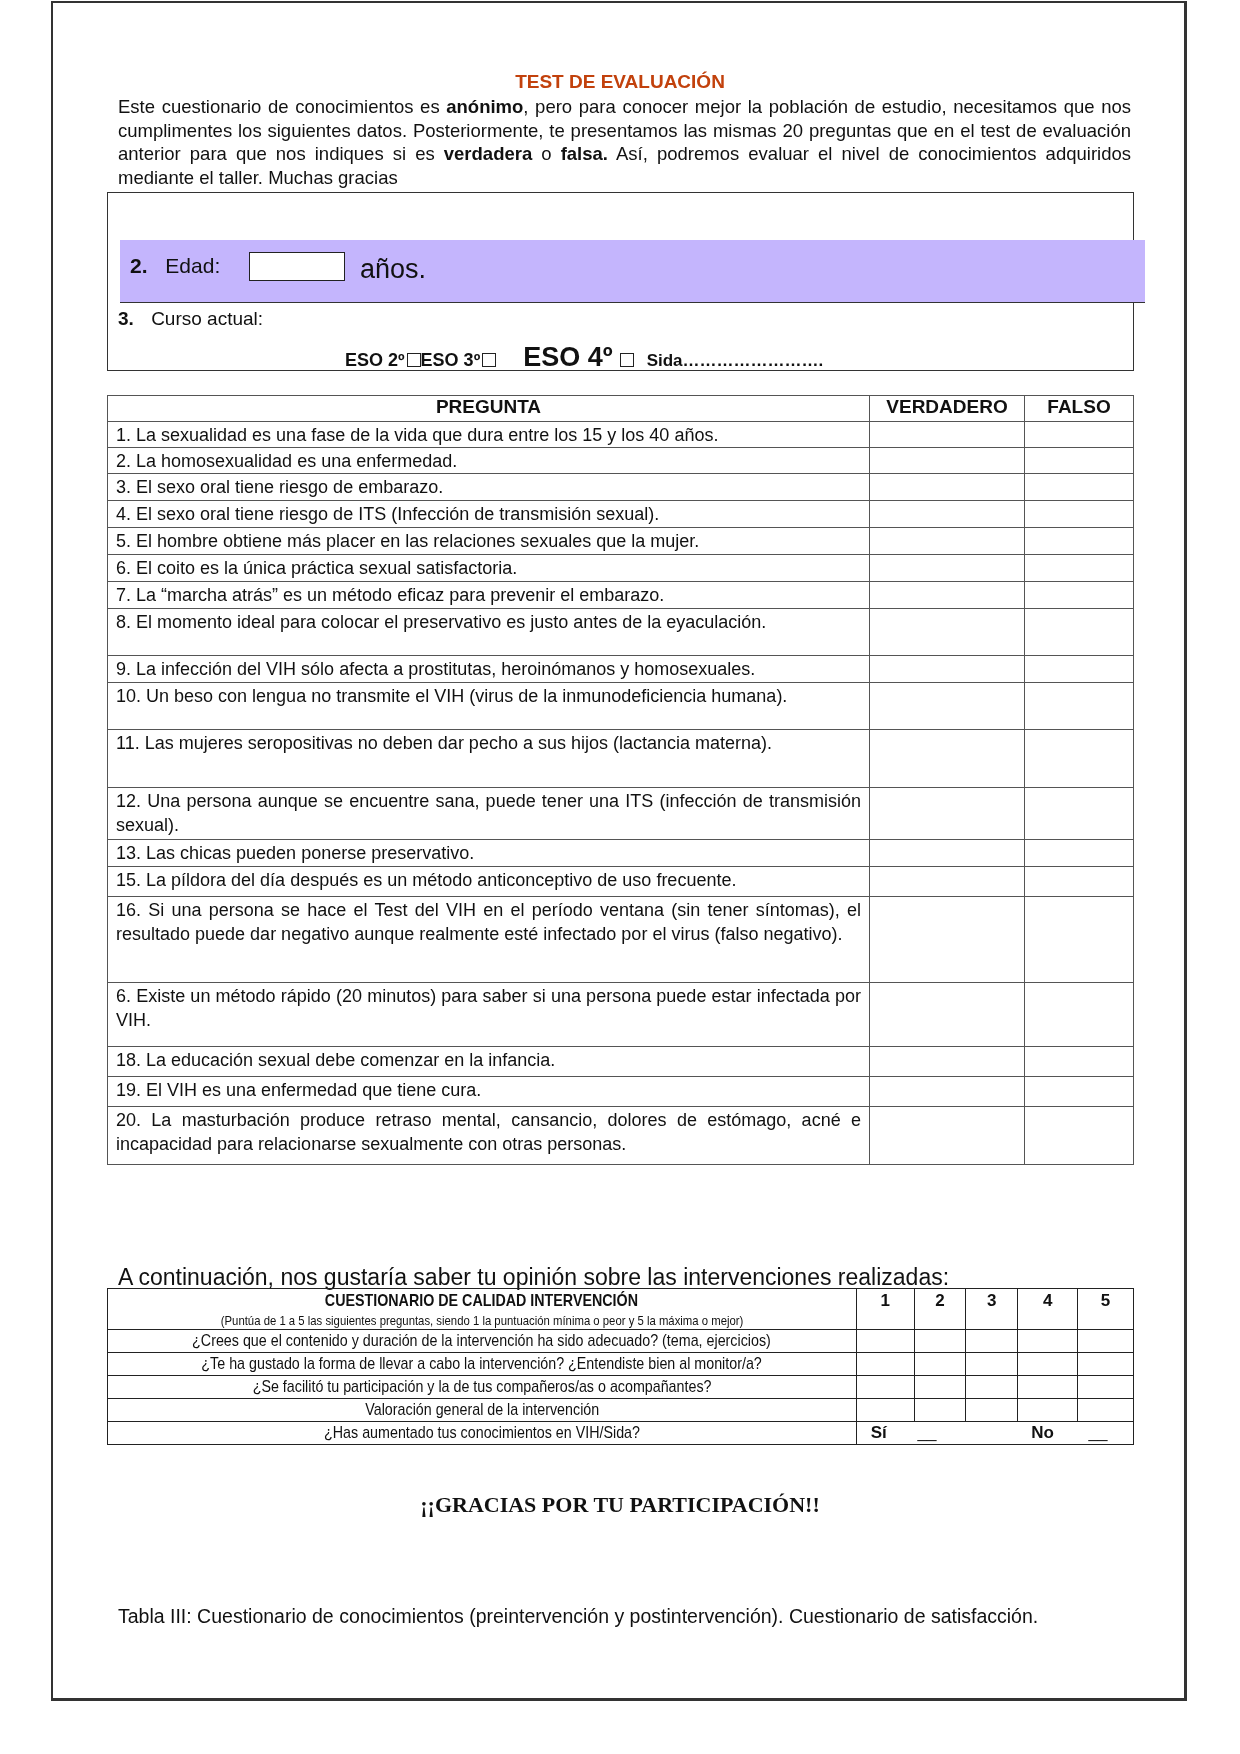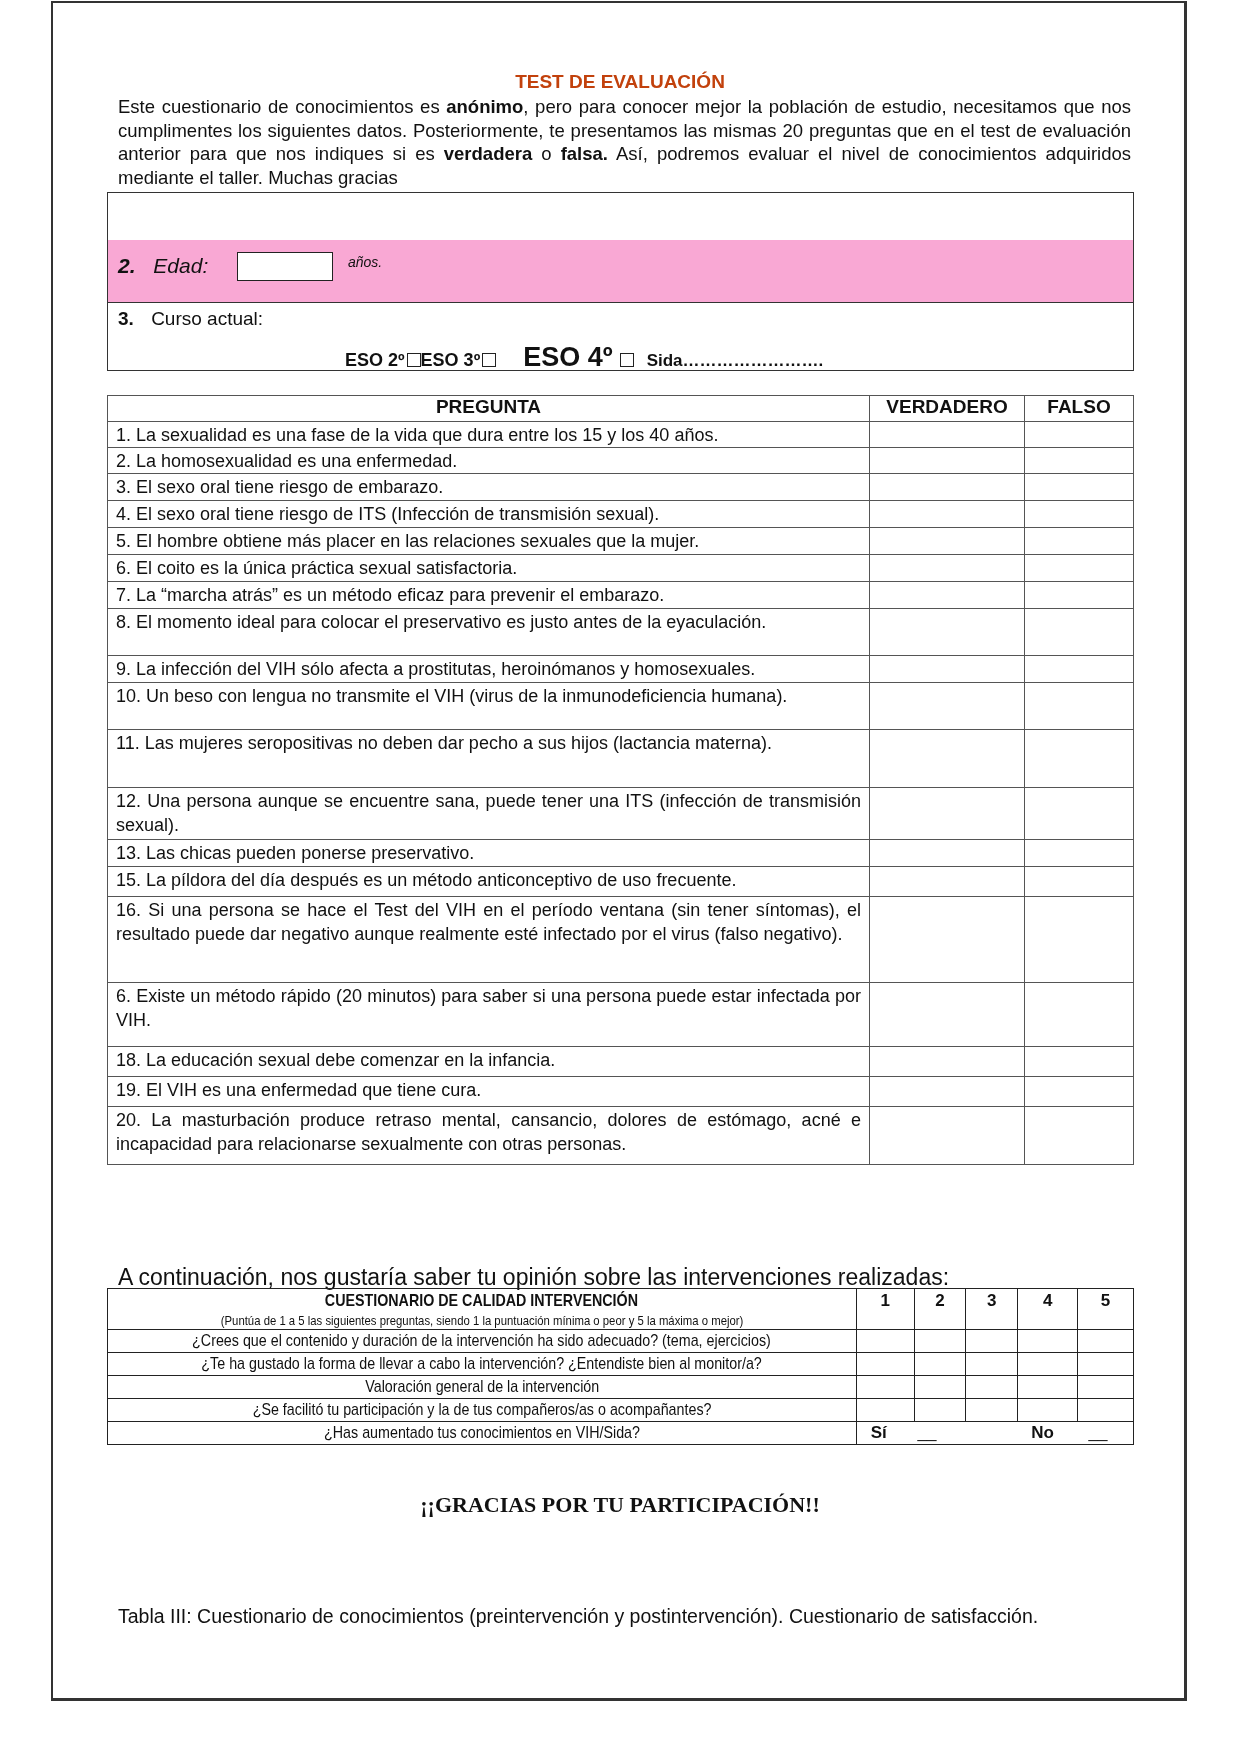--- a/index.html
+++ b/index.html
@@ -8,21 +8,21 @@
     .page-border { position: absolute; left: 51px; top: 1px; width: 1136px; height: 1700px;
                    border: 2px solid #333; border-right-width: 3px; border-bottom-width: 3px; box-sizing: border-box; }
     .abs { position: absolute; }
     .title { left: 0; width: 1240px; top: 71px; text-align: center; color: #c2410c; font-weight: bold; font-size: 19px; }
     .intro { left: 118px; width: 1013px; top: 95px; font-size: 18.5px; line-height: 23.5px; text-align: justify; }
     .intro b { font-weight: bold; }
 
     
     .demo { left: 107px; top: 192px; width: 1027px; height: 179px; border: 1px solid #333; box-sizing: border-box; }
     .demo-row1 { position: absolute; left: 0; top: 0; width: 100%; height: 47px; border-bottom: 1.5px solid #333; }
-    .demo-row2 { position: absolute; left: 0; top: 47px; width: 100%; height: 62px; background: #f9a8d4; border-bottom: 1.5px solid #333; font-style: italic; }
+    .demo-row2 { position: absolute; left: 12px; top: 47px; width: 100%; height: 62px; background: #c4b5fd; border-bottom: 1.5px solid #333; }
     .demo-row3 { position: absolute; left: 0; top: 109px; width: 100%; height: 70px; }
     .num { font-weight: bold; }
     .cb { display: inline-block; width: 14px; height: 14px; border: 1.3px solid #222; vertical-align: -1px; margin-left: 2px; box-sizing: border-box; background: #fff; }
     .age-box { position: absolute; left: 129px; top: 12px; width: 96px; height: 29px; border: 1.5px solid #222; background: #fff; box-sizing: border-box; }
 
     
     table { border-collapse: collapse; position: absolute; }
     .qt { left: 107px; top: 395px; width: 1027px; font-size: 18px; }
     .qt td, .qt th { border: 1.5px solid #555; padding: 0 8px; vertical-align: top; }
     .qt th { font-weight: bold; font-size: 19px; text-align: center; height: 25px; }
@@ -49,21 +49,21 @@
 
 <div class="abs intro"><span>Este cuestionario de conocimientos es </span><b>anónimo</b><span>, pero para conocer mejor la población de estudio, necesitamos que nos cumplimentes los siguientes datos. Posteriormente, te presentamos  las mismas 20 preguntas que en el test de evaluación anterior para que nos indiques si es </span><b>verdadera</b><span> o </span><b>falsa.</b><span> Así, podremos evaluar el nivel de conocimientos adquiridos mediante el taller. Muchas gracias</span></div>
 
 <div class="abs demo">
   <div class="demo-row2">
     <div class="abs" style="left:10px; top:14px; font-size:21px;">
       <span class="num">2.</span>
       <span style="margin-left:12px;">Edad:</span>
     </div>
     <div class="age-box"></div>
-    <div class="abs" style="left:240px; top:14px; font-size:14px;">años.</div>
+    <div class="abs" style="left:240px; top:14px; font-size:27px;">años.</div>
   </div>
   <div class="demo-row3">
     <div class="abs" style="left:10px; top:6px; font-size:19px;">
       <span class="num">3.</span>
       <span style="margin-left:12px;">Curso actual:</span>
     </div>
     <div class="abs" style="left:237px; top:40px; font-size:18px; font-weight:bold; white-space:nowrap;">
       <span>ESO 2º</span><span class="cb"></span><span>ESO 3º</span><span class="cb"></span>
       <span style="margin-left:22px; font-size:27px;">ESO 4º</span> <span class="cb"></span>
       <span style="margin-left:8px; font-size:17px;">Sida…………………….</span>
@@ -213,29 +213,29 @@
       </tr>
       <tr>
         <td><span class="condensed" style="font-size: 17px;">¿Te ha gustado la forma de llevar a cabo la intervención? ¿Entendiste bien al monitor/a?</span></td>
         <td></td>
         <td></td>
         <td></td>
         <td></td>
         <td></td>
       </tr>
       <tr>
+        <td><span class="condensed" style="font-size: 17px;">¿Se facilitó tu participación y la de tus compañeros/as o acompañantes?</span></td>
+        <td></td>
+        <td></td>
+        <td></td>
+        <td></td>
+        <td></td>
+      </tr>
+      <tr>
         <td><span class="condensed" style="font-size: 17px;">Valoración general de la intervención</span></td>
-        <td></td>
-        <td></td>
-        <td></td>
-        <td></td>
-        <td></td>
-      </tr>
-      <tr>
-        <td><span class="condensed" style="font-size: 17px;">¿Se facilitó tu participación y la de tus compañeros/as o acompañantes?</span></td>
         <td></td>
         <td></td>
         <td></td>
         <td></td>
         <td></td>
       </tr>
     </tbody>
   <tbody>
       <tr>
     <td><span class="condensed" style="font-size:17px;">¿Has aumentado tus conocimientos en VIH/Sida?</span></td>

